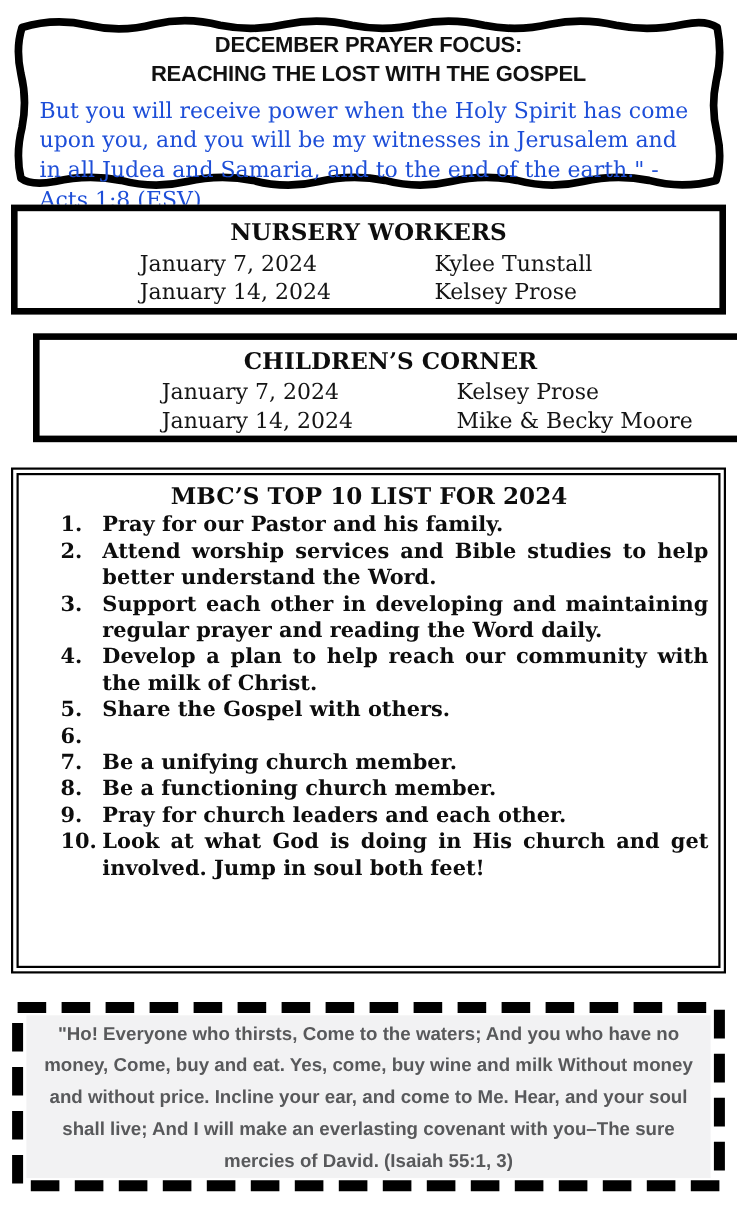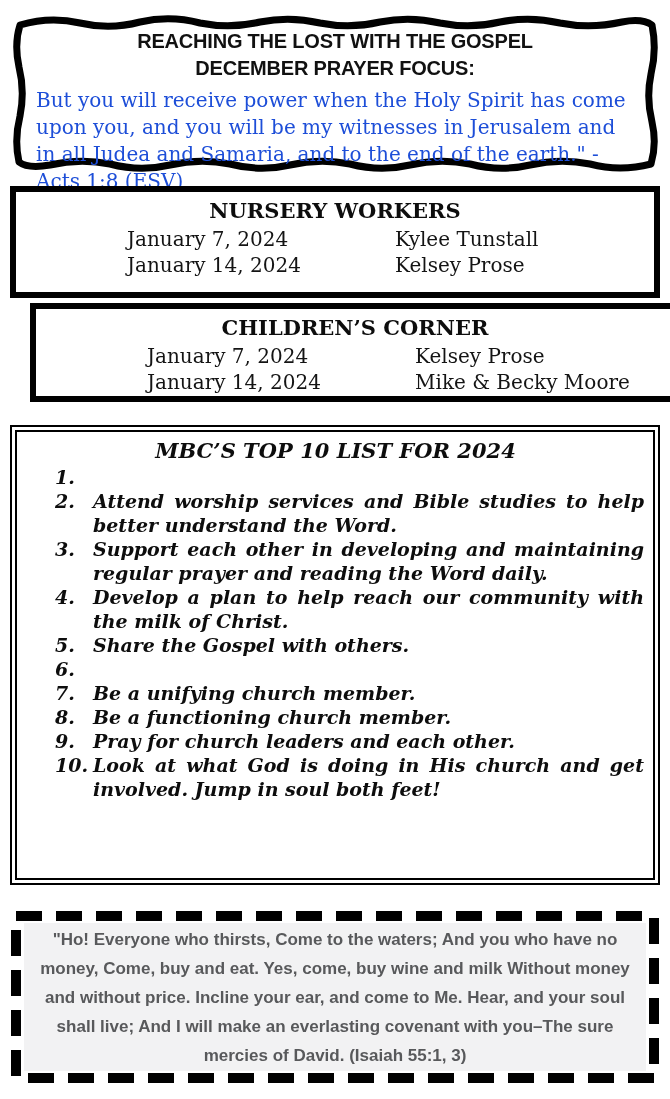--- a/index.html
+++ b/index.html
@@ -24,36 +24,36 @@
   .prayer-quote {
     margin-top:5px; text-align:left;
     font-size:20px; line-height:27px; color:#1d4ed8;
   }
 
   
   .roster-box {
     position:absolute; left:10px; width:650px;
     border:6px solid #000; box-sizing:border-box; background:#fff;
   }
-  #nursery-box { top:186px; height:112px; }
+  #nursery-box { top:186px; height:100px; }
   #children-box { top:303px; height:99px;margin-left:20px; }
   .box-title {
     text-align:center; font-weight:bold; font-size:21px;
     margin-top:6px; line-height:26px; color:#0d0d0d;
   }
   .roster-rows { margin-top:2px; }
   .roster-row { display:flex; padding-left:111px; font-size:20px; line-height:26px; }
   .roster-date { width:268px; flex:none; }
   .roster-name { flex:1; }
 
   
   .top10-box {
     position:absolute; left:10px; top:425px; width:650px; height:460px;
     border:7px double #000; box-sizing:border-box;
-    padding:5px 9px 0 10px; background:#fff;font-style:italic;
+    padding:5px 9px 0 10px; background:#fff;
   }
   .top10-title {
     text-align:center; font-weight:bold; font-size:21px; line-height:27px; color:#0d0d0d;
   }
   .top10-list { margin-top:1px; }
   .top10-item { display:flex; font-weight:bold; font-size:19px; line-height:24px; color:#0d0d0d; }
   .top10-num { width:66px; flex:none; padding-left:28px; box-sizing:border-box; }
   .top10-text { flex:1; text-align:justify; text-align-last:left; }
 
   
@@ -82,22 +82,22 @@
                Q280,4 310,11 Q340,17 370,10 Q400,4 430,11 Q460,17 490,10
                Q520,4 550,11 Q580,17 612,10 Q632,6 642,13
                Q647,38 641,62 Q636,86 642,110 Q647,132 641,152
                Q610,160 580,152 Q550,146 520,153 Q490,160 460,152
                Q430,146 400,153 Q370,160 340,152 Q310,146 280,153
                Q250,160 220,152 Q190,146 160,153 Q130,160 100,152
                Q70,146 40,153 Q18,157 9,150
                Q4,128 10,104 Q15,79 9,55 Q4,32 10,13 Z" fill="none" stroke="#000" stroke-width="7" stroke-linejoin="round"></path>
     </svg>
     <div class="prayer-content">
+      <div class="prayer-title">DECEMBER PRAYER FOCUS:</div>
       <div class="prayer-title">REACHING THE LOST WITH THE GOSPEL</div>
-      <div class="prayer-title">DECEMBER PRAYER FOCUS:</div>
       <div class="prayer-quote">But you will receive power when the Holy Spirit has come upon you, and you will be my witnesses in Jerusalem and in all Judea and Samaria, and to the end of the earth."  - Acts 1:8 (ESV)</div>
     </div>
   </div>
 
   <div class="roster-box" id="nursery-box">
     <div class="box-title">NURSERY WORKERS</div>
     <div class="roster-rows">
       <div class="roster-row">
         <span class="roster-date">January 7, 2024</span>
         <span class="roster-name">Kylee Tunstall</span>
@@ -121,20 +121,21 @@
         <span class="roster-name">Mike &amp; Becky Moore</span>
       </div>
     </div>
   </div>
 
   <div class="top10-box">
     <div class="top10-title">MBC’S TOP 10 LIST FOR 2024</div>
     <div class="top10-list">
       <div class="top10-item">
         <span class="top10-num">1.</span>
+        <span class="top10-text">Pray for our Pastor and his family.</span>
       </div>
       <div class="top10-item">
         <span class="top10-num">2.</span>
         <span class="top10-text">Attend worship services and Bible studies to help better understand the Word.</span>
       </div>
       <div class="top10-item">
         <span class="top10-num">3.</span>
         <span class="top10-text">Support each other in developing and maintaining regular prayer and reading the Word daily.</span>
       </div>
       <div class="top10-item">

